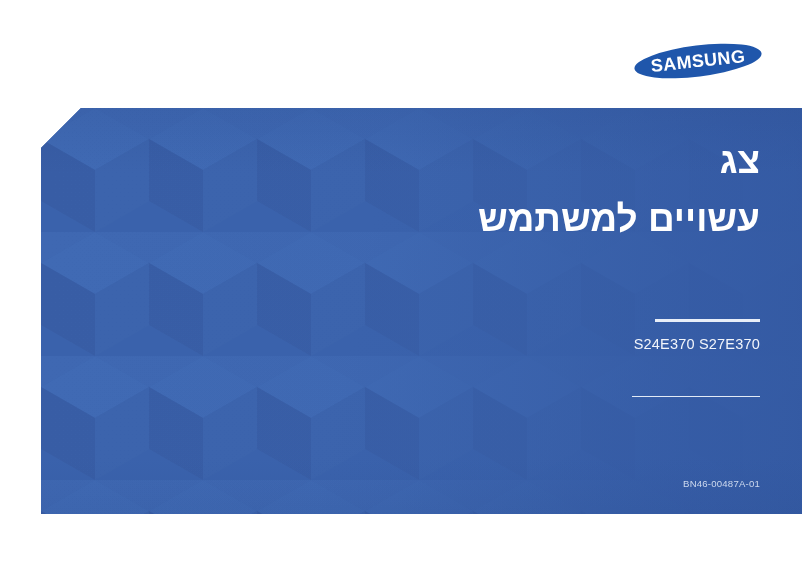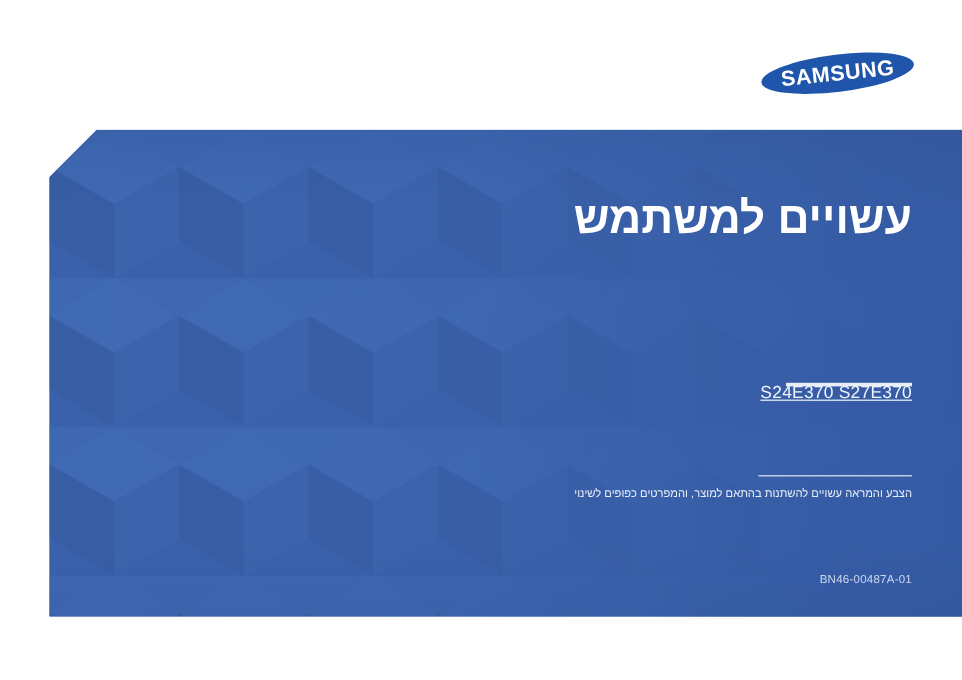--- a/index.html
+++ b/index.html
@@ -117,28 +117,27 @@
     position: absolute;
     right: 42px;
     top: 211px;
     width: 105px;
     height: 3px;
     background: #e8eef8;
   }
   .models {
     position: absolute;
     right: 42px;
-    top: 212px;
+    top: 228px;
     font-size: 14.5px;
     color: #f2f5fb;
     direction: ltr;
     text-align: right;
     white-space: nowrap;
     letter-spacing: 0.2px;
-    text-decoration: underline;
   }
 
   .rule-note {
     position: absolute;
     right: 42px;
     top: 288px;
     width: 128px;
     height: 1.4px;
     background: #e2eaf6;
   }
@@ -207,28 +206,28 @@
         <rect x="0" y="0" width="761" height="406" fill="url(#fadeRight)"></rect>
       </svg>
     </div>
 
     <div class="panel-wash"></div>
     <div class="panel-vignette"></div>
 
     <div class="content">
 
       <div class="title-block">
+        <div class="title-line-1">צג</div>
         <div class="title-line-2">עשויים למשתמש</div>
       </div>
 
       <div class="rule-models"></div>
       <div class="models">S24E370  S27E370</div>
 
       <div class="rule-note"></div>
       <div class="note">
-        <div>הצבע והמראה עשויים להשתנות בהתאם למוצר, והמפרטים כפופים לשינוי</div>
       </div>
 
       <div class="doc-code">BN46-00487A-01</div>
 
     </div>
   </div>
 </div>
 
 </body></html>

